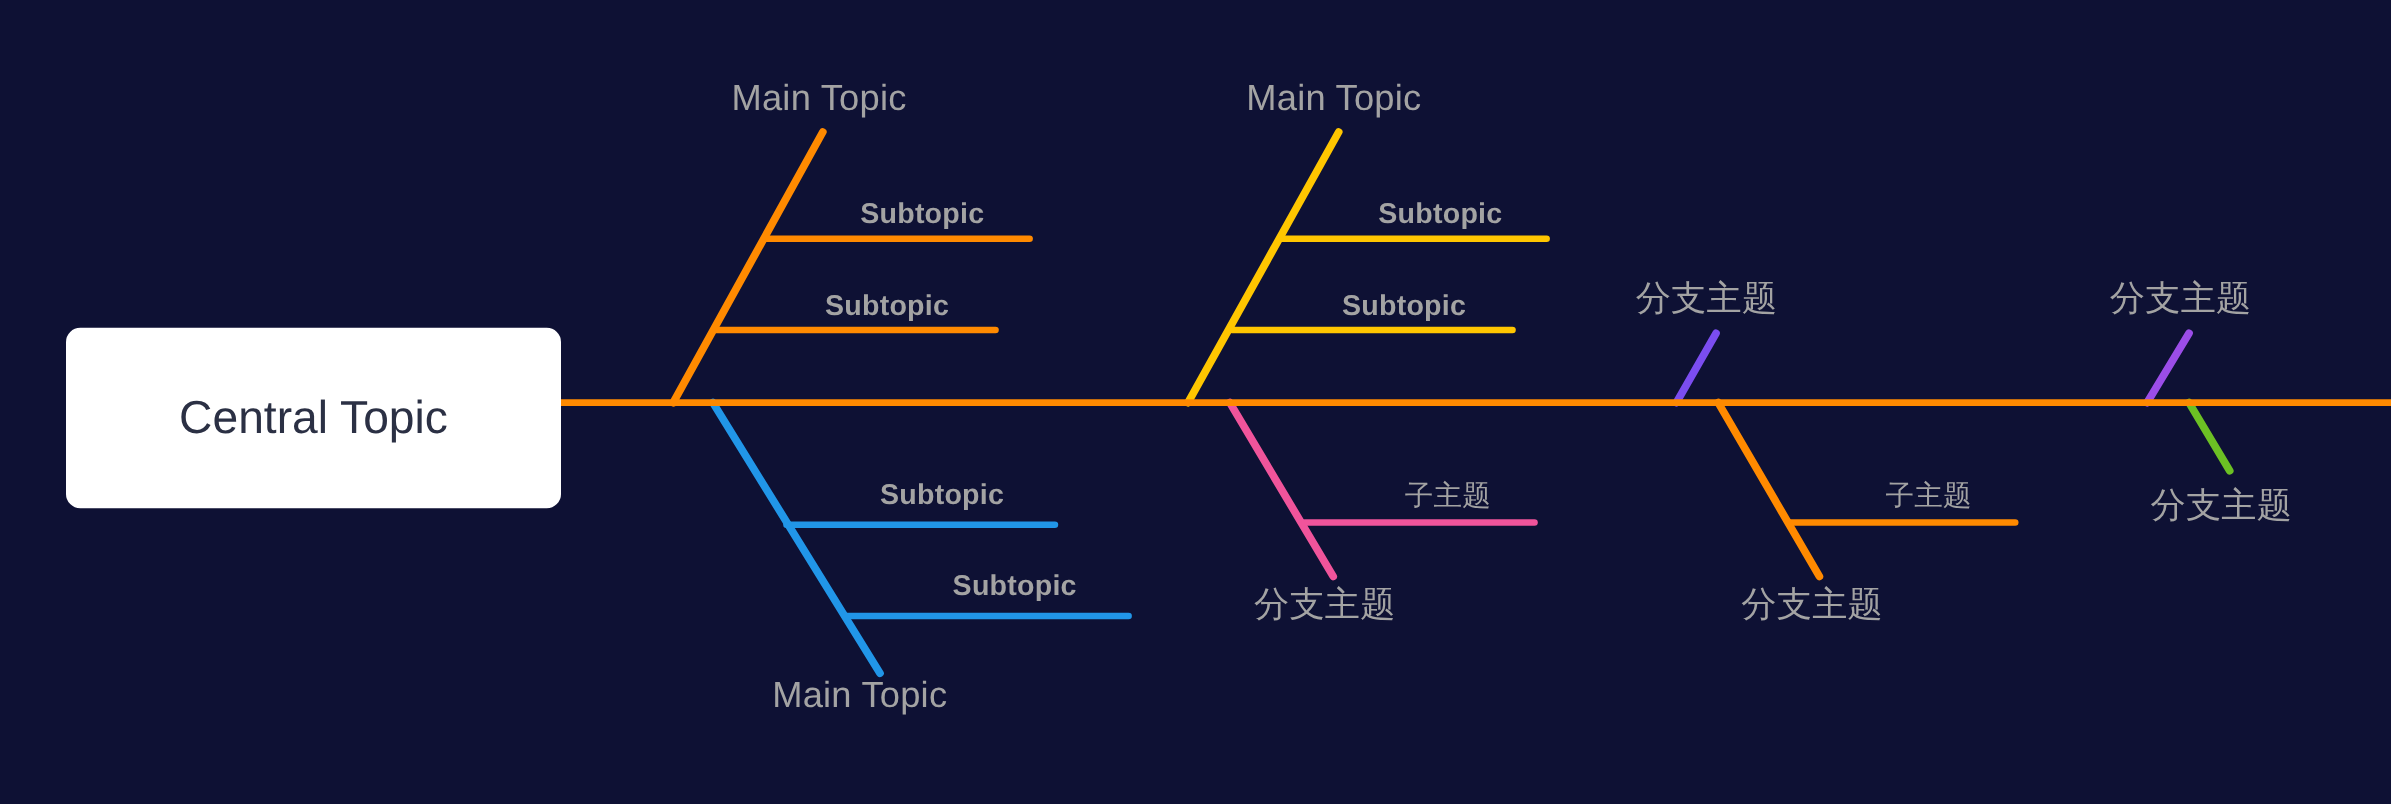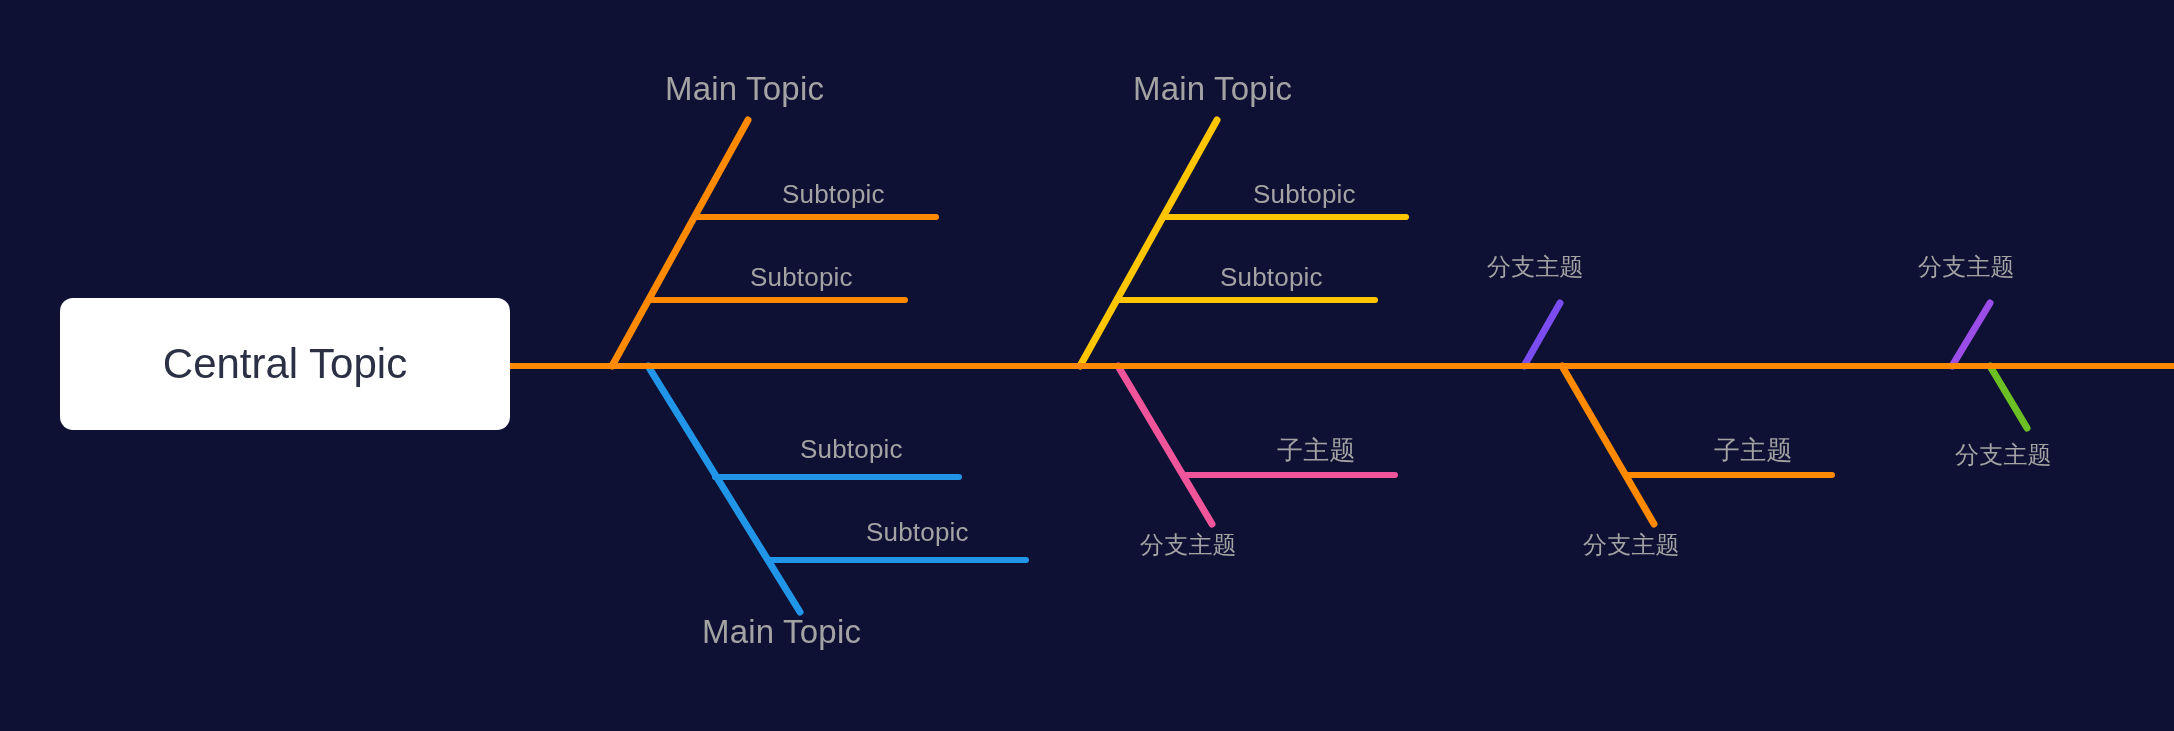--- a/index.html
+++ b/index.html
@@ -24,30 +24,30 @@
     display: block;
   }
   .lbl {
     position: absolute;
     color: #a3a3a3;
     white-space: nowrap;
     line-height: 1;
     letter-spacing: 0.2px;
   }
   .lbl.main   { font-size: 33px; }
-  .lbl.sub    { font-size: 26px; }
-  .lbl.cn-main{ font-size: 24px; }
+  .lbl.sub    { font-size: 26px; font-weight: bold; }
+  .lbl.cn-main{ font-size: 32px; }
   .lbl.cn-sub { font-size: 26px; }
 
   #central-box {
     position: absolute;
     left: 60px;
     top: 298px;
     width: 450px;
-    height: 132px;
+    height: 164px;
     background: #FFFFFF;
     border-radius: 13px;
     box-sizing: border-box;
     display: flex;
     align-items: center;
     justify-content: center;
   }
   #central-box .ctext {
     color: #2B3044;
     font-size: 42px;

